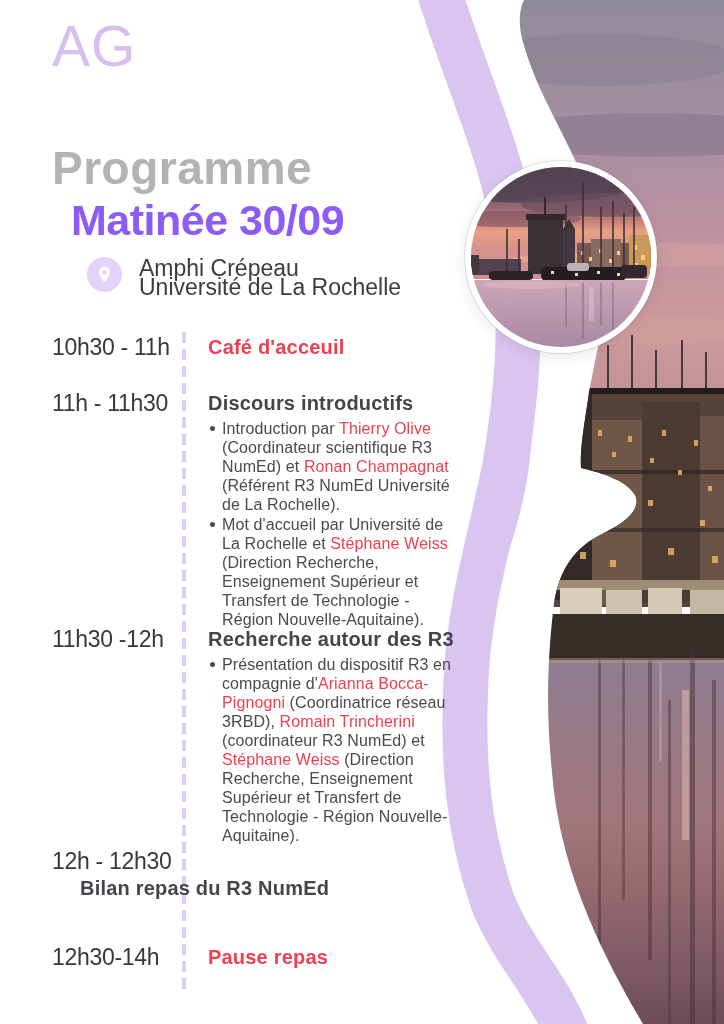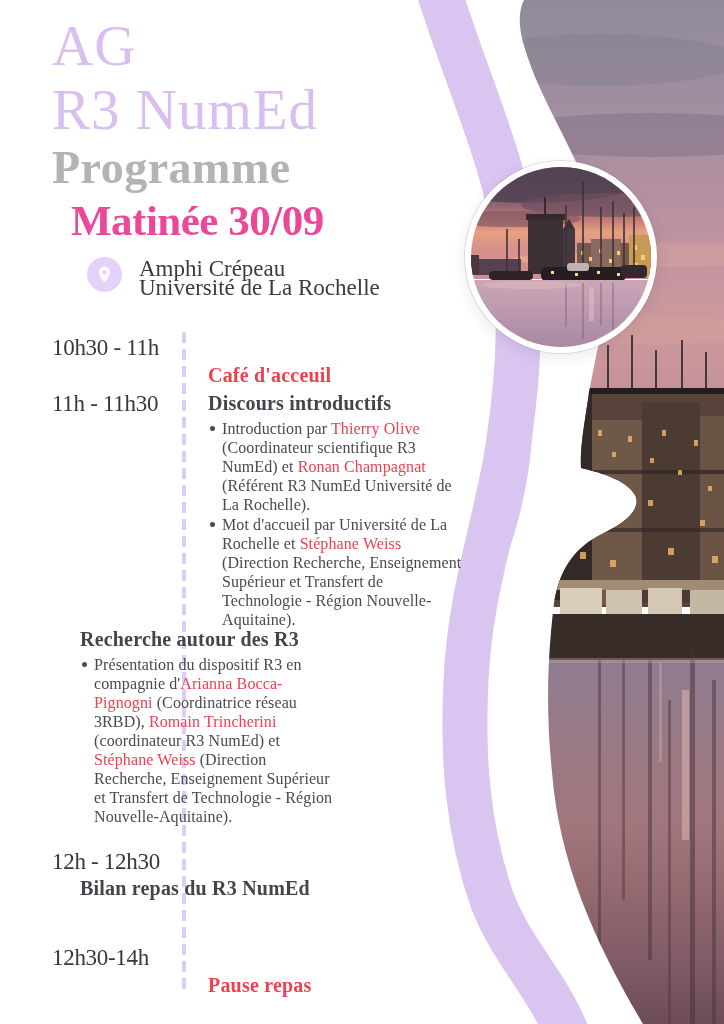--- a/index.html
+++ b/index.html
@@ -1,40 +1,40 @@
 <!DOCTYPE html>
 <html><head>
 <meta charset="utf-8">
 <style>
   html,body{margin:0;padding:0;background:#e9e9e9;}
   .page{
     position:relative;width:724px;height:1024px;margin:0 auto;
     background:#ffffff;overflow:hidden;
-    font-family:Liberation Serif, serif;
+    font-family:Liberation Sans, sans-serif;
   }
   .abs{position:absolute;}
   
   .title-line{left:52px;font-size:57px;line-height:64px;font-weight:500;
     color:#d8bff0;letter-spacing:1px;}
   .title1{top:14px;}
   .title2{top:78px;}
   .subtitle{left:52px;top:141px;font-size:46px;font-weight:700;color:#b4b2b4;letter-spacing:0.5px;}
-  .session-title{left:71px;top:196px;font-size:43px;font-weight:800;color:#ec4899;letter-spacing:-0.5px;}
+  .session-title{left:71px;top:196px;font-size:43px;font-weight:800;color:#8b5cf6;letter-spacing:-0.5px;}
   .pin-badge{left:87px;top:257px;width:35px;height:35px;border-radius:50%;
     background:#e4d2f8;display:flex;align-items:center;justify-content:center;}
   .location{left:139px;top:259px;font-size:23px;line-height:19px;color:#3d3b40;font-weight:500;}
   
   .dash-line{left:182px;top:332px;width:4px;height:662px;border-radius:2px;
     background:repeating-linear-gradient(to bottom,#ddccf4 0px,#ddccf4 11px,rgba(0,0,0,0) 11px,rgba(0,0,0,0) 17px);}
   .row{position:absolute;left:52px;display:flex;align-items:flex-start;}
   .time{width:128px;text-align:left;font-size:23px;line-height:27px;font-weight:500;
     color:#39373b;letter-spacing:-0.3px;white-space:nowrap;}
   .content{padding-left:28px;width:256px;}
   .event-title{font-size:20px;line-height:26px;font-weight:700;color:#46434a;letter-spacing:0.2px;}
-  .event-title.accent{color:#ee4150;margin-top:28px;}
+  .event-title.accent{color:#ee4150;}
   ul.details{margin:3px 0 0 0;padding:0 0 0 14px;list-style:none;}
   ul.details li{position:relative;font-size:16px;line-height:19px;color:#4c494e;
     letter-spacing:0.1px;margin:0 0 1px 0;}
   ul.details li::before{content:"";position:absolute;left:-12px;top:7px;width:5px;height:5px;
     border-radius:50%;background:#4c494e;}
   .red{color:#ee4150;}
   
   .bg-svg{position:absolute;left:0;top:0;}
   .photo-circle{left:465px;top:161px;width:192px;height:192px;border-radius:50%;
     background:#ffffff;box-shadow:0 0 0 1px rgba(120,110,130,0.18), 0 4px 14px rgba(80,60,100,0.12);
@@ -215,21 +215,20 @@
         <line x1="112" y1="116" x2="112" y2="172"></line>
         <line x1="130" y1="116" x2="130" y2="158"></line>
         <line x1="142" y1="116" x2="142" y2="166"></line>
       </g>
       <rect x="118" y="120" width="5" height="34" fill="#e0c3c5" opacity="0.5"></rect>
       <ellipse cx="60" cy="118" rx="50" ry="4" fill="#dfbfc4" opacity="0.45"></ellipse>
     </svg>
   </div>
 
   <div class="abs title-line title1">AG</div>
-  <div class="abs title-line title2">R3 NumEd</div>
   <div class="abs subtitle">Programme</div>
   <div class="abs session-title">Matinée 30/09</div>
 
   <div class="abs pin-badge">
     <svg width="21" height="21" viewBox="0 0 24 24" aria-hidden="true">
       <path fill="#ffffff" d="M12 3.2c-3.5 0-6.3 2.8-6.3 6.2 0 4.6 6.3 11.4 6.3 11.4s6.3-6.8 6.3-11.4c0-3.4-2.8-6.2-6.3-6.2z"></path>
       <circle cx="12" cy="9.4" r="2.5" fill="#e4d2f8"></circle>
     </svg>
   </div>
   <div class="abs location">
@@ -249,20 +248,21 @@
         <div class="time">11h - 11h30</div>
         <div class="content">
           <div class="event-title">Discours introductifs</div>
           <ul class="details">
             <li><span>Introduction par </span><span class="red">Thierry Olive</span><span> (Coordinateur scientifique R3 NumEd) et </span><span class="red">Ronan Champagnat</span><span> (Référent R3 NumEd Université de La Rochelle).</span></li>
             <li><span>Mot d'accueil par Université de La Rochelle et </span><span class="red">Stéphane Weiss</span><span> (Direction Recherche, Enseignement Supérieur et Transfert de Technologie - Région Nouvelle-Aquitaine).</span></li>
           </ul>
         </div>
       </div>
       <div class="row" style="top: 626px;">
+        <div class="time">11h30 -12h</div>
         <div class="content">
           <div class="event-title">Recherche autour des R3</div>
           <ul class="details">
             <li><span>Présentation du dispositif R3 en compagnie d'</span><span class="red">Arianna Bocca-Pignogni</span><span> (Coordinatrice réseau 3RBD), </span><span class="red">Romain Trincherini</span><span> (coordinateur R3 NumEd) et </span><span class="red">Stéphane Weiss</span><span> (Direction Recherche, Enseignement Supérieur et Transfert de Technologie - Région Nouvelle-Aquitaine).</span></li>
           </ul>
         </div>
       </div>
       <div class="row" style="top: 848px; flex-direction: column;">
         <div class="time">12h - 12h30</div>
         <div class="content">

